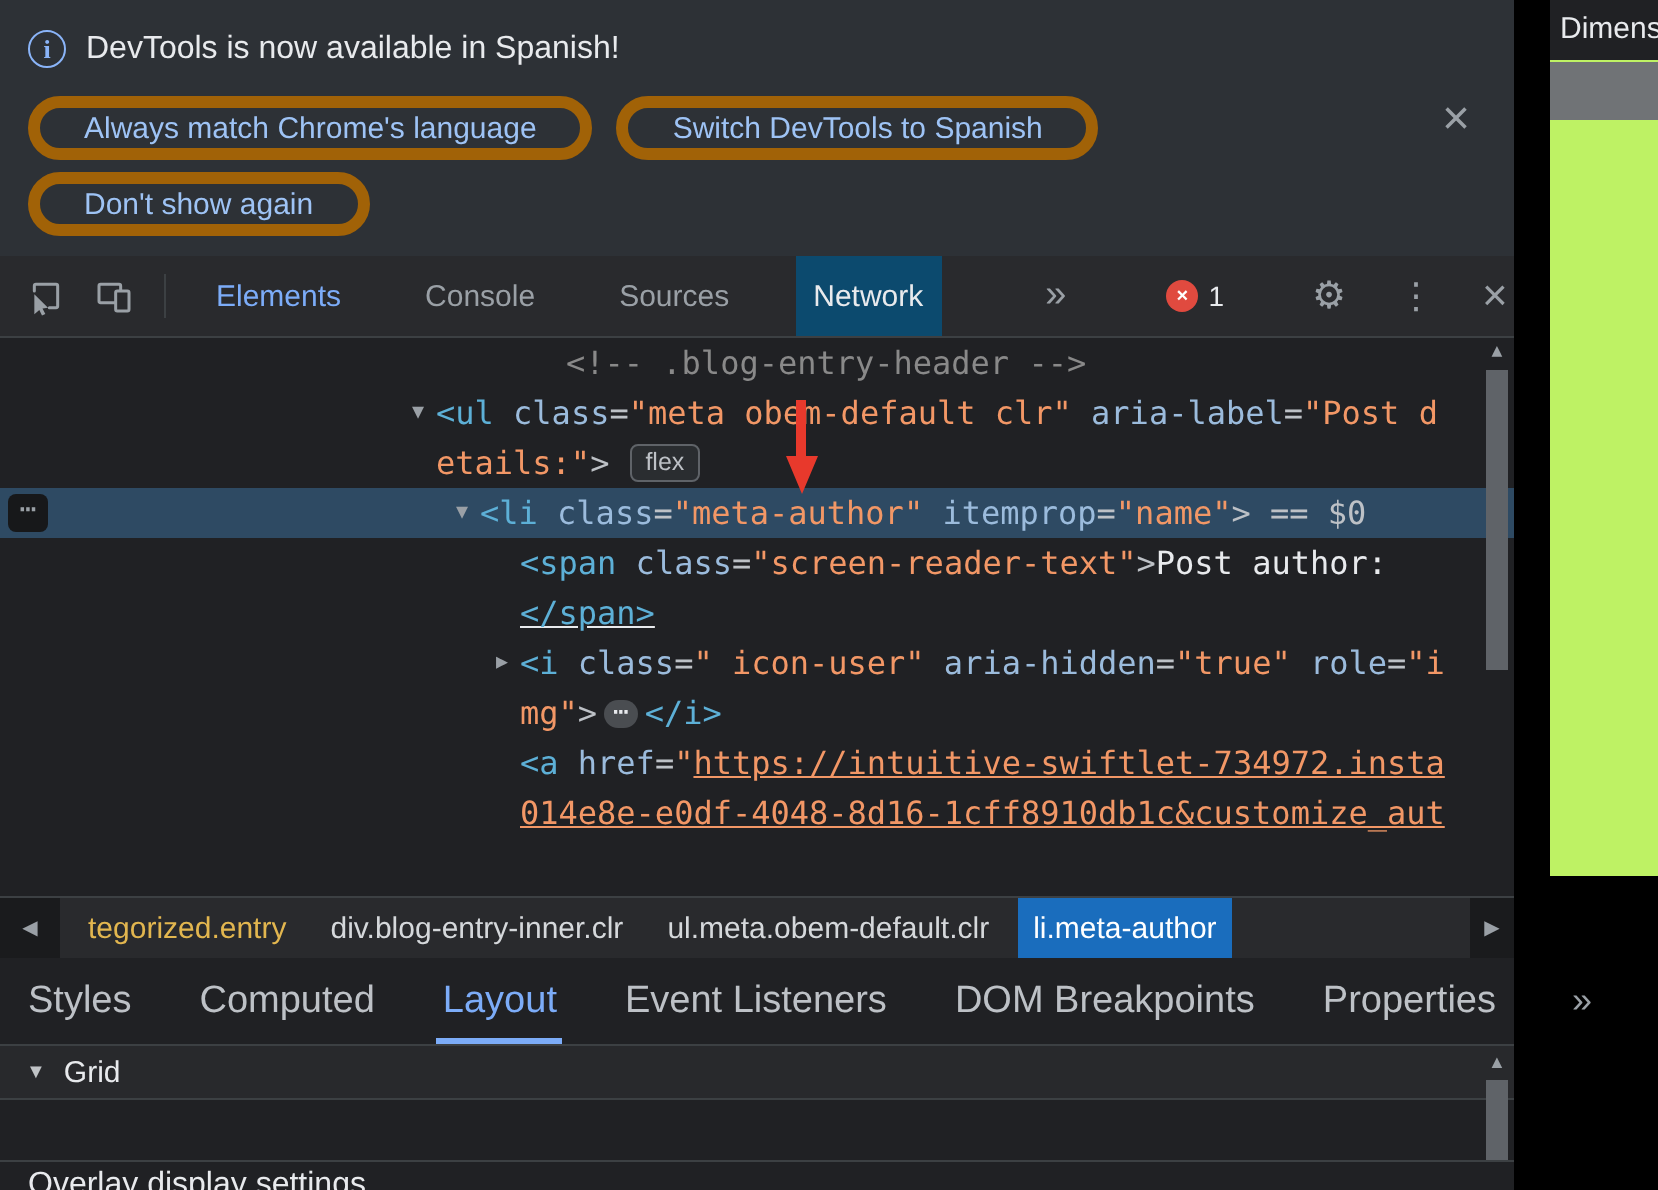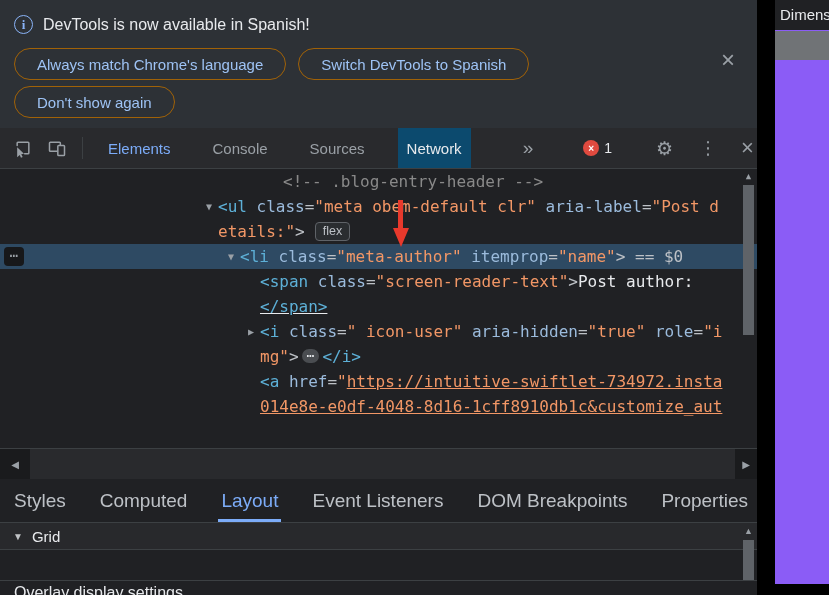--- a/index.html
+++ b/index.html
@@ -15,21 +15,21 @@
   .banner { position:absolute; left:0; top:0; width:100%; height:128px; background:#2d3136; }
   .banner-top { display:flex; align-items:center; gap:10px; padding:15px 0 0 14px; }
   .info-icon {
     width:19px; height:19px; border:1.5px solid var(--accent-blue,#8ab4f8); border-radius:50%;
     color:var(--accent-blue,#8ab4f8); font-size:13px; font-weight:bold; flex:0 0 auto;
     display:flex; align-items:center; justify-content:center; font-family:"Liberation Serif",serif;
   }
   .banner-msg { color:#e8eaed; font-size:16px; }
   .banner-actions { position:absolute; left:14px; top:48px; width:640px; display:flex; flex-wrap:wrap; column-gap:12px; row-gap:6px; }
   .banner-btn {
-    height:32px; padding:0 22px; border:1px solid #a16207; border-radius:16px; background:transparent;
+    height:32px; padding:0 22px; border:6px solid #a16207; border-radius:16px; background:transparent;
     color:#9ec3f5; font-size:15px; font-family:inherit; display:flex; align-items:center; cursor:pointer;
   }
   .banner-close { position:absolute; right:22px; top:48px; color:#9aa0a6; font-size:24px; line-height:24px; cursor:pointer; }
 
   
   .toolbar {
     position:absolute; left:0; top:128px; width:100%; height:41px; background:#292a2d;
     border-bottom:1px solid #3c4043; display:flex; align-items:center;
   }
   .tool-icon { width:22px; height:22px; display:flex; align-items:center; justify-content:center; margin-left:12px; cursor:pointer; }
@@ -116,21 +116,21 @@
     color:#e8eaed; font-size:15px; gap:9px; cursor:pointer;
   }
   .tri { font-size:10px; color:#c0c3c6; }
   .vscroll2 { position:absolute; right:1px; top:524px; width:15px; height:56px; }
   .vscroll2 .scroll-up { display:block; text-align:center; color:#9aa0a6; font-size:9px; line-height:14px; cursor:pointer; }
   .vscroll2 .thumb { position:absolute; left:2px; top:16px; width:11px; height:40px; background:#5f6368; cursor:pointer; }
   .bottom-row { position:absolute; left:0; top:580px; width:100%; height:15px; border-top:1px solid #3c4043; overflow:hidden; background:#202124; }
   .bottom-row span { position:absolute; left:14px; top:3px; font-size:16px; color:#e8eaed; white-space:nowrap; }
 
   
-  .right-panel { position:absolute; left:775px; top:0; width:54px; height:584px; background:#8b5cf6; }
+  .right-panel { position:absolute; left:775px; top:0; width:54px; height:438px; background:#bef264; }
   .rp-title { height:30px; background:#202124; color:#e8eaed; font-size:15px; padding:6px 0 0 5px; white-space:nowrap; overflow:hidden; }
   .rp-bar { position:absolute; left:0; top:31px; width:54px; height:29px; background:#707376; cursor:pointer; }
 </style>
 </head>
 <body>
 
 <div class="page">
   <div class="main">
 
     <div class="banner">
@@ -194,20 +194,26 @@
         <path d="M8 0 L13 0 L13 28 L19 28 L11 47 L3 28 L8 28 Z"></path>
       </svg>
       <div class="vscroll">
         <span class="scroll-up">▲</span>
         <div class="thumb"></div>
       </div>
     </div>
 
     <div class="crumbs">
       <span class="crumb-nav">◀</span>
+      <div class="crumb-list">
+          <span class="crumb highlight">tegorized.entry</span>
+          <span class="crumb normal">div.blog-entry-inner.clr</span>
+          <span class="crumb normal">ul.meta.obem-default.clr</span>
+          <span class="crumb selected">li.meta-author</span>
+        </div>
       <span class="crumb-nav right">▶</span>
     </div>
 
     <div class="subtabs">
       <div style="display:flex; height:100%;">
           <div class="subtab">Styles</div>
           <div class="subtab">Computed</div>
           <div class="subtab selected">Layout</div>
           <div class="subtab">Event Listeners</div>
           <div class="subtab">DOM Breakpoints</div>

